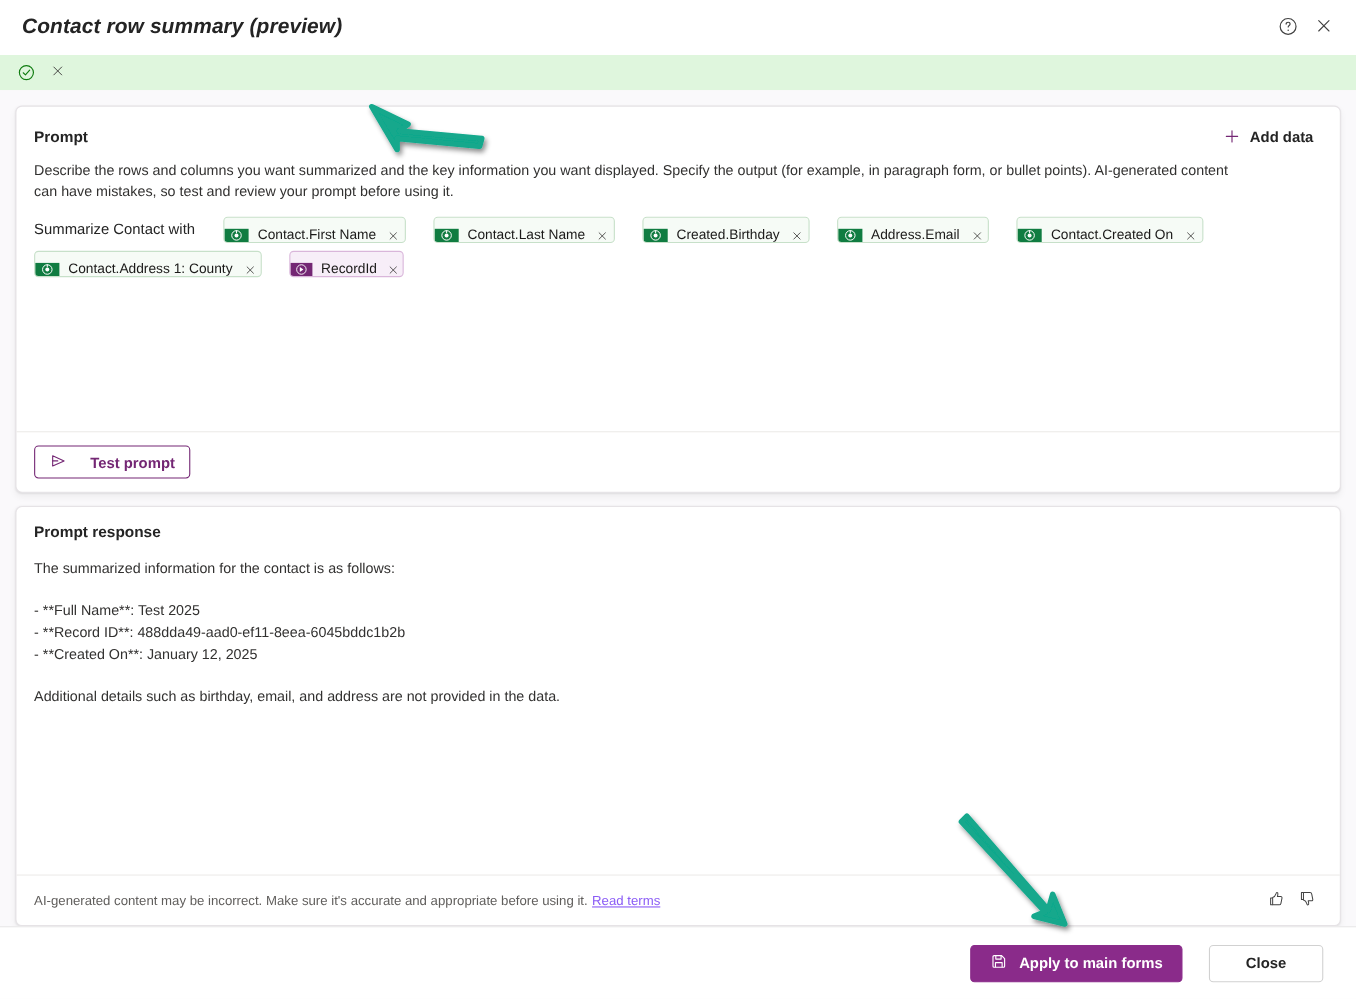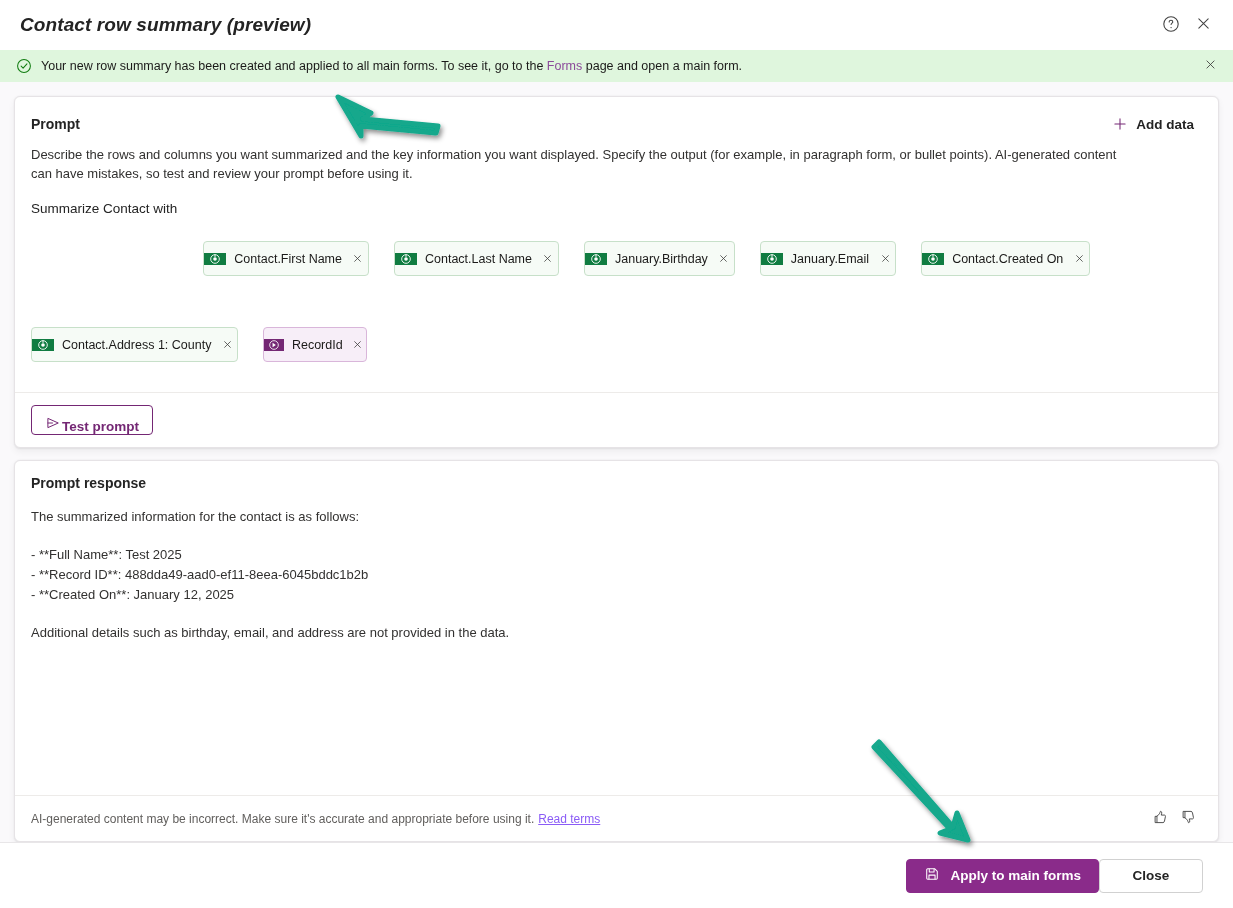--- a/index.html
+++ b/index.html
@@ -119,28 +119,27 @@
     gap: 7px 25px;
   }
   .summarize-label {
     font-size: 13.5px;
     color: #242424;
     line-height: 24px;
     margin-right: 1px;
   }
   .chip {
     display: inline-flex;
-    align-items: center;
-    height: 35px;
+    align-items: flex-end;
+    height: 24px;
     border-radius: 4px;
     overflow: hidden;
     border: 1px solid #c7e0c9;
     background: #f6fbf6;
     cursor: pointer;
-    margin-top: 44px;
   }
   .chip-ico {
     width: 22px;
     background: #107c41;
     display: flex; align-items: center; justify-content: center;
     color: #ffffff;
   }
   .chip-label {
     font-size: 12.5px;
     color: #1b1a19;
@@ -155,21 +154,21 @@
   .chip.purple { border-color: #d9b6da; background: #f7eef8; }
   .chip.purple .chip-ico { background: #742774; }
 
   .card-footer-bar {
     border-top: 1px solid #edebe9;
     padding: 12px 16px;
     display: flex;
     align-items: center;
   }
   .test-prompt-btn {
-    display: inline-flex; align-items: flex-end; gap: 1px;
+    display: inline-flex; align-items: center; gap: 21px;
     height: 30px;
     padding: 0 13px;
     border: 1px solid #742774;
     border-radius: 4px;
     background: #ffffff;
     color: #742774;
     font-size: 13.5px; font-weight: 600;
     cursor: pointer;
     font-family: "Liberation Sans", sans-serif;
   }
@@ -257,20 +256,21 @@
   .btn-secondary {
     display: inline-flex; align-items: center; justify-content: center;
     height: 34px; min-width: 104px; padding: 0 16px;
     background: #ffffff;
     color: #242424;
     border: 1px solid #d1d1d1;
     border-radius: 4px;
     font-size: 13.5px; font-weight: 600;
     cursor: pointer;
     font-family: "Liberation Sans", sans-serif;
+    margin-left: 24px;
   }
 
   
   .annotation-layer {
     position: absolute; inset: 0;
     pointer-events: none;
     z-index: 50;
   }
 </style>
 </head>
@@ -298,23 +298,20 @@
     </button>
   </div>
 
   <div class="message-bar">
     <span class="mb-icon">
       <svg width="16" height="16" viewBox="0 0 20 20" fill="none" stroke="currentColor" stroke-width="1.3">
         <circle cx="10" cy="10" r="8"></circle>
         <path d="M6.4 10.2 L8.9 12.6 L13.7 7.3" stroke-linecap="round" stroke-linejoin="round"></path>
       </svg>
     </span>
-    <div class="mb-text">
-      <span>Your new row summary has been created and applied to all main forms. To see it, go to the </span><a class="mb-link" href="#">Forms</a><span> page and open a main form.</span>
-    </div>
     <div class="mb-close">
       <span>
         <svg width="13" height="13" viewBox="0 0 20 20" fill="none" stroke="currentColor" stroke-width="1.3" stroke-linecap="round">
           <path d="M4.5 4.5 L15.5 15.5 M15.5 4.5 L4.5 15.5"></path>
         </svg>
       </span>
     </div>
   </div>
 
   <div class="dialog-body">
@@ -370,37 +367,37 @@
         </span>
 
         <span class="chip">
           <span class="chip-ico">
             <svg width="12" height="12" viewBox="0 0 20 20" fill="none" stroke="currentColor" stroke-width="1.5">
               <circle cx="10" cy="10" r="7.2"></circle>
                 <circle cx="10" cy="10" r="3" fill="currentColor" stroke="none"></circle>
                 <path d="M10 2.8 L10 6" stroke-linecap="round"></path>
             </svg>
           </span>
-          <span class="chip-label">January.Birthday</span>
+          <span class="chip-label">Created.Birthday</span>
           <span class="chip-x">
             <svg width="11" height="11" viewBox="0 0 20 20" fill="none" stroke="currentColor" stroke-width="1.4" stroke-linecap="round">
                 <path d="M4.8 4.8 L15.2 15.2 M15.2 4.8 L4.8 15.2"></path>
               </svg>
           </span>
         </span>
 
         <span class="chip">
           <span class="chip-ico">
             <svg width="12" height="12" viewBox="0 0 20 20" fill="none" stroke="currentColor" stroke-width="1.5">
               <circle cx="10" cy="10" r="7.2"></circle>
                 <circle cx="10" cy="10" r="3" fill="currentColor" stroke="none"></circle>
                 <path d="M10 2.8 L10 6" stroke-linecap="round"></path>
             </svg>
           </span>
-          <span class="chip-label">January.Email</span>
+          <span class="chip-label">Address.Email</span>
           <span class="chip-x">
             <svg width="11" height="11" viewBox="0 0 20 20" fill="none" stroke="currentColor" stroke-width="1.4" stroke-linecap="round">
                 <path d="M4.8 4.8 L15.2 15.2 M15.2 4.8 L4.8 15.2"></path>
               </svg>
           </span>
         </span>
 
         <span class="chip">
           <span class="chip-ico">
             <svg width="12" height="12" viewBox="0 0 20 20" fill="none" stroke="currentColor" stroke-width="1.5">

